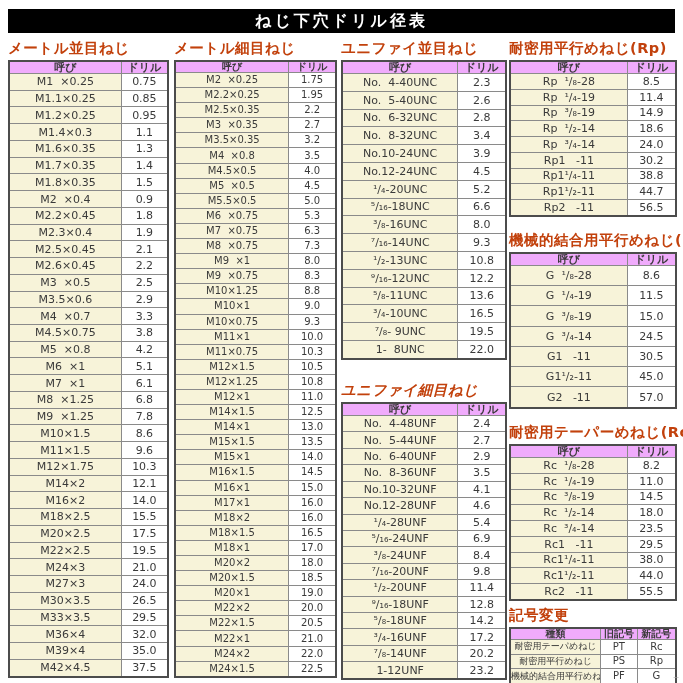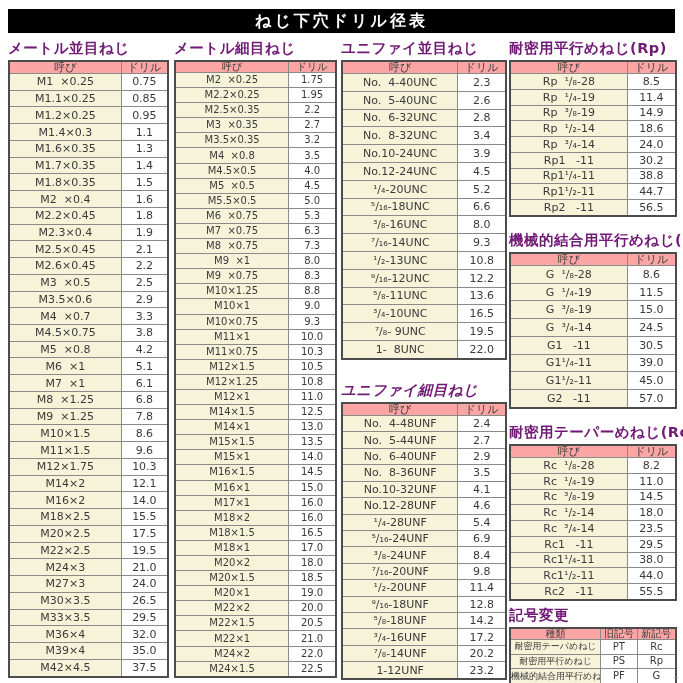--- a/index.html
+++ b/index.html
@@ -11,35 +11,35 @@
     position:absolute;left:8px;top:9px;width:667px;height:24px;
     background:#000000;color:#ffffff;text-align:center;line-height:24px;
     font-size:16px;font-weight:bold;letter-spacing:3px;
   }
   .col{position:absolute;top:38px;}
   .col1{left:8px;width:161px;}
   .col2{left:174px;width:163px;}
   .col3{left:341px;width:166px;}
   .col4{left:509px;width:168px;}
   .section-title{
-    font-size:14.5px;font-weight:bold;color:#701a75;height:20px;line-height:20px;
+    font-size:14.5px;font-weight:bold;color:#c2410c;height:20px;line-height:20px;
     margin:0 0 2px 0;white-space:nowrap;letter-spacing:0.5px;
   }
   .mt10{margin-top:20px;font-style:italic;}
   .mt14{margin-top:13px;}
   .mt4{margin-top:4px;}
   table.dtab{
     border-collapse:collapse;width:100%;table-layout:fixed;
     border:2px solid #4c4c4c;
   }
   .dtab th,.dtab td{
     border:1px solid #8a8a8a;text-align:center;vertical-align:middle;
     padding:0;white-space:pre;overflow:hidden;color:#3a3a3a;line-height:1;
   }
-  .dtab th{background:#fca5a5;font-weight:normal;}
+  .dtab th{background:#f0abfc;font-weight:bold;}
   .dtab td.c0{background:#f7f3d9;}
   .dtab td.c1,.dtab td.c2{background:#ffffff;}
   
   .two th.c0{width:71%;}
   .two th.c1{width:29%;}
   
   .three th.c0{width:55%;}
   .three th.c1{width:22%;}
   .three th.c2{width:23%;}
   .t-mc{height:618px;font-size:11px;}
@@ -95,21 +95,21 @@
           <tr>
             <td class="c0">M1.7×0.35</td>
             <td class="c1">1.4</td>
           </tr>
           <tr>
             <td class="c0">M1.8×0.35</td>
             <td class="c1">1.5</td>
           </tr>
           <tr>
             <td class="c0">M2  ×0.4</td>
-            <td class="c1">1.6</td>
+            <td class="c1">0.9</td>
           </tr>
           <tr>
             <td class="c0">M2.2×0.45</td>
             <td class="c1">1.8</td>
           </tr>
           <tr>
             <td class="c0">M2.3×0.4</td>
             <td class="c1">1.9</td>
           </tr>
           <tr>
@@ -618,24 +618,20 @@
           </tr>
           <tr>
             <td class="c0">G  ³/₄-14</td>
             <td class="c1">24.5</td>
           </tr>
           <tr>
             <td class="c0">G1   -11</td>
             <td class="c1">30.5</td>
           </tr>
           <tr>
-            <td class="c0">G1¹/₄-11</td>
-            <td class="c1">39.0</td>
-          </tr>
-          <tr>
             <td class="c0">G1¹/₂-11</td>
             <td class="c1">45.0</td>
           </tr>
           <tr>
             <td class="c0">G2   -11</td>
             <td class="c1">57.0</td>
           </tr>
         </tbody>
       </table>
     <div class="section-title mt14">耐密用テーパーめねじ(Rc)</div>

